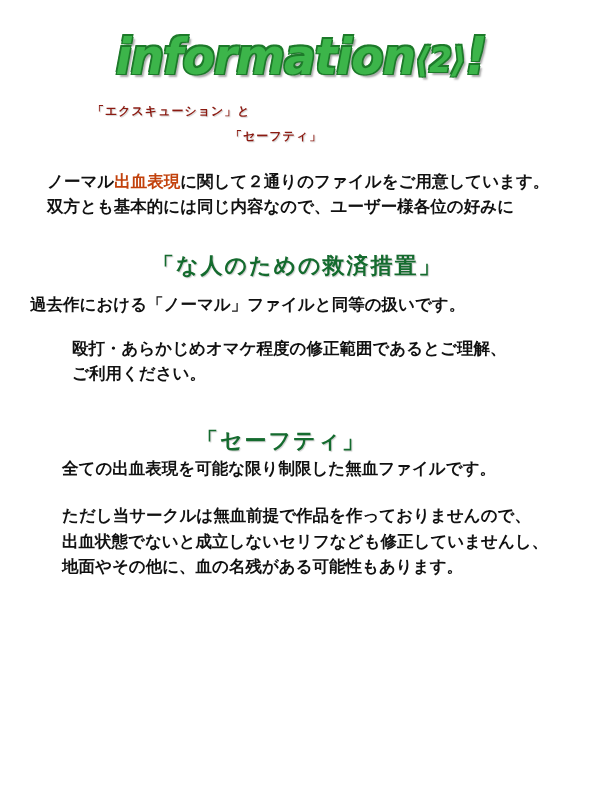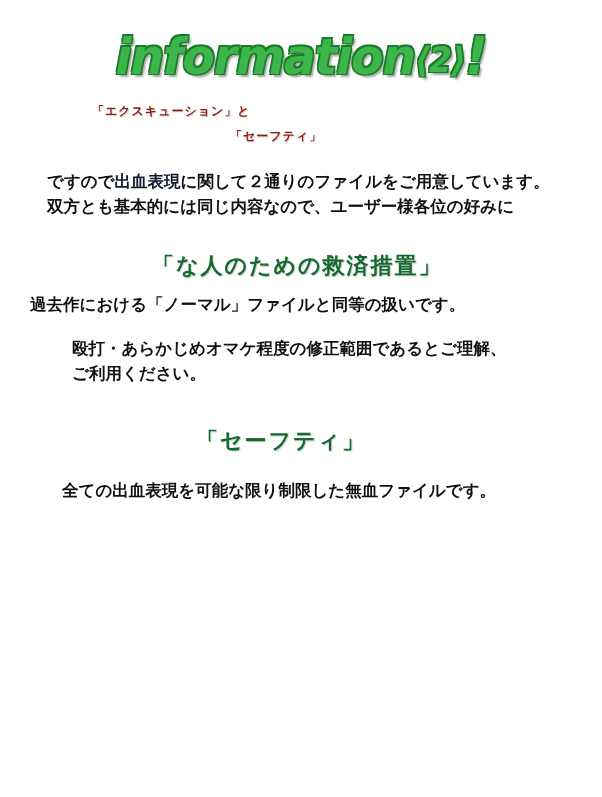--- a/index.html
+++ b/index.html
@@ -76,21 +76,21 @@
     line-height: 1.52;
     color: #111111;
     letter-spacing: 0px;
   }
   .intro {
     margin-top: 24px;
     padding-left: 47px;
     padding-right: 20px;
   }
   .hl-red {
-    color: #0f172a;
+    color: #c2410c;
   }
 
   
   .section-head {
     color: #146b2e;
     font-weight: bold;
     font-size: 22px;
     letter-spacing: 2px;
     text-shadow: 1px 1px 1px rgba(0,0,0,0.2);
   }
@@ -105,21 +105,20 @@
 
   .p-exe-1 {
     margin-top: 11px;
     padding-left: 30px;
   }
   .p-exe-2 {
     margin-top: 19px;
     padding-left: 72px;
   }
   .p-safe-1 {
-    margin-top: 22px;
     padding-left: 62px;
   }
   .p-safe-2 {
     margin-top: 22px;
     padding-left: 62px;
   }
   .p-safe-3 {
     margin-top: 22px;
     padding-left: 62px;
   }
@@ -131,36 +130,41 @@
 <div class="page">
 
   <div class="title-block">
     <div class="title"><span>information</span><span class="small">⟨2⟩</span><span class="bang">!</span></div>
   </div>
 
   <div class="subtitle subtitle-1">「エクスキューション」と</div>
   <div class="subtitle subtitle-2">「セーフティ」</div>
 
   <div class="para intro">
-    <span class="line"><span>ですので</span><span class="hl-red">出血表現</span><span>に関して２通りのファイルをご用意しています。</span></span>
+    <span class="line"><span>ノーマル</span><span class="hl-red">出血表現</span><span>に関して２通りのファイルをご用意しています。</span></span>
     <span class="line">双方とも基本的には同じ内容なので、ユーザー様各位の好みに</span>
   </div>
 
   <div class="section-head head-exe">「な人のための救済措置」</div>
 
   <div class="para p-exe-1">
     <span class="line">過去作における「ノーマル」ファイルと同等の扱いです。</span>
   </div>
 
   <div class="para p-exe-2">
     <span class="line">殴打・あらかじめオマケ程度の修正範囲であるとご理解、</span>
     <span class="line">ご利用ください。</span>
   </div>
 
   <div class="section-head head-safe">「セーフティ」</div>
 
   <div class="para p-safe-1">
     <span class="line">全ての出血表現を可能な限り制限した無血ファイルです。</span>
   </div>
 
+  <div class="para p-safe-2">
+    <span class="line">ただし当サークルは無血前提で作品を作っておりませんので、</span>
+    <span class="line">出血状態でないと成立しないセリフなども修正していませんし、</span>
+    <span class="line">地面やその他に、血の名残がある可能性もあります。</span>
+  </div>
 
 
 </div>
 
 </body></html>

